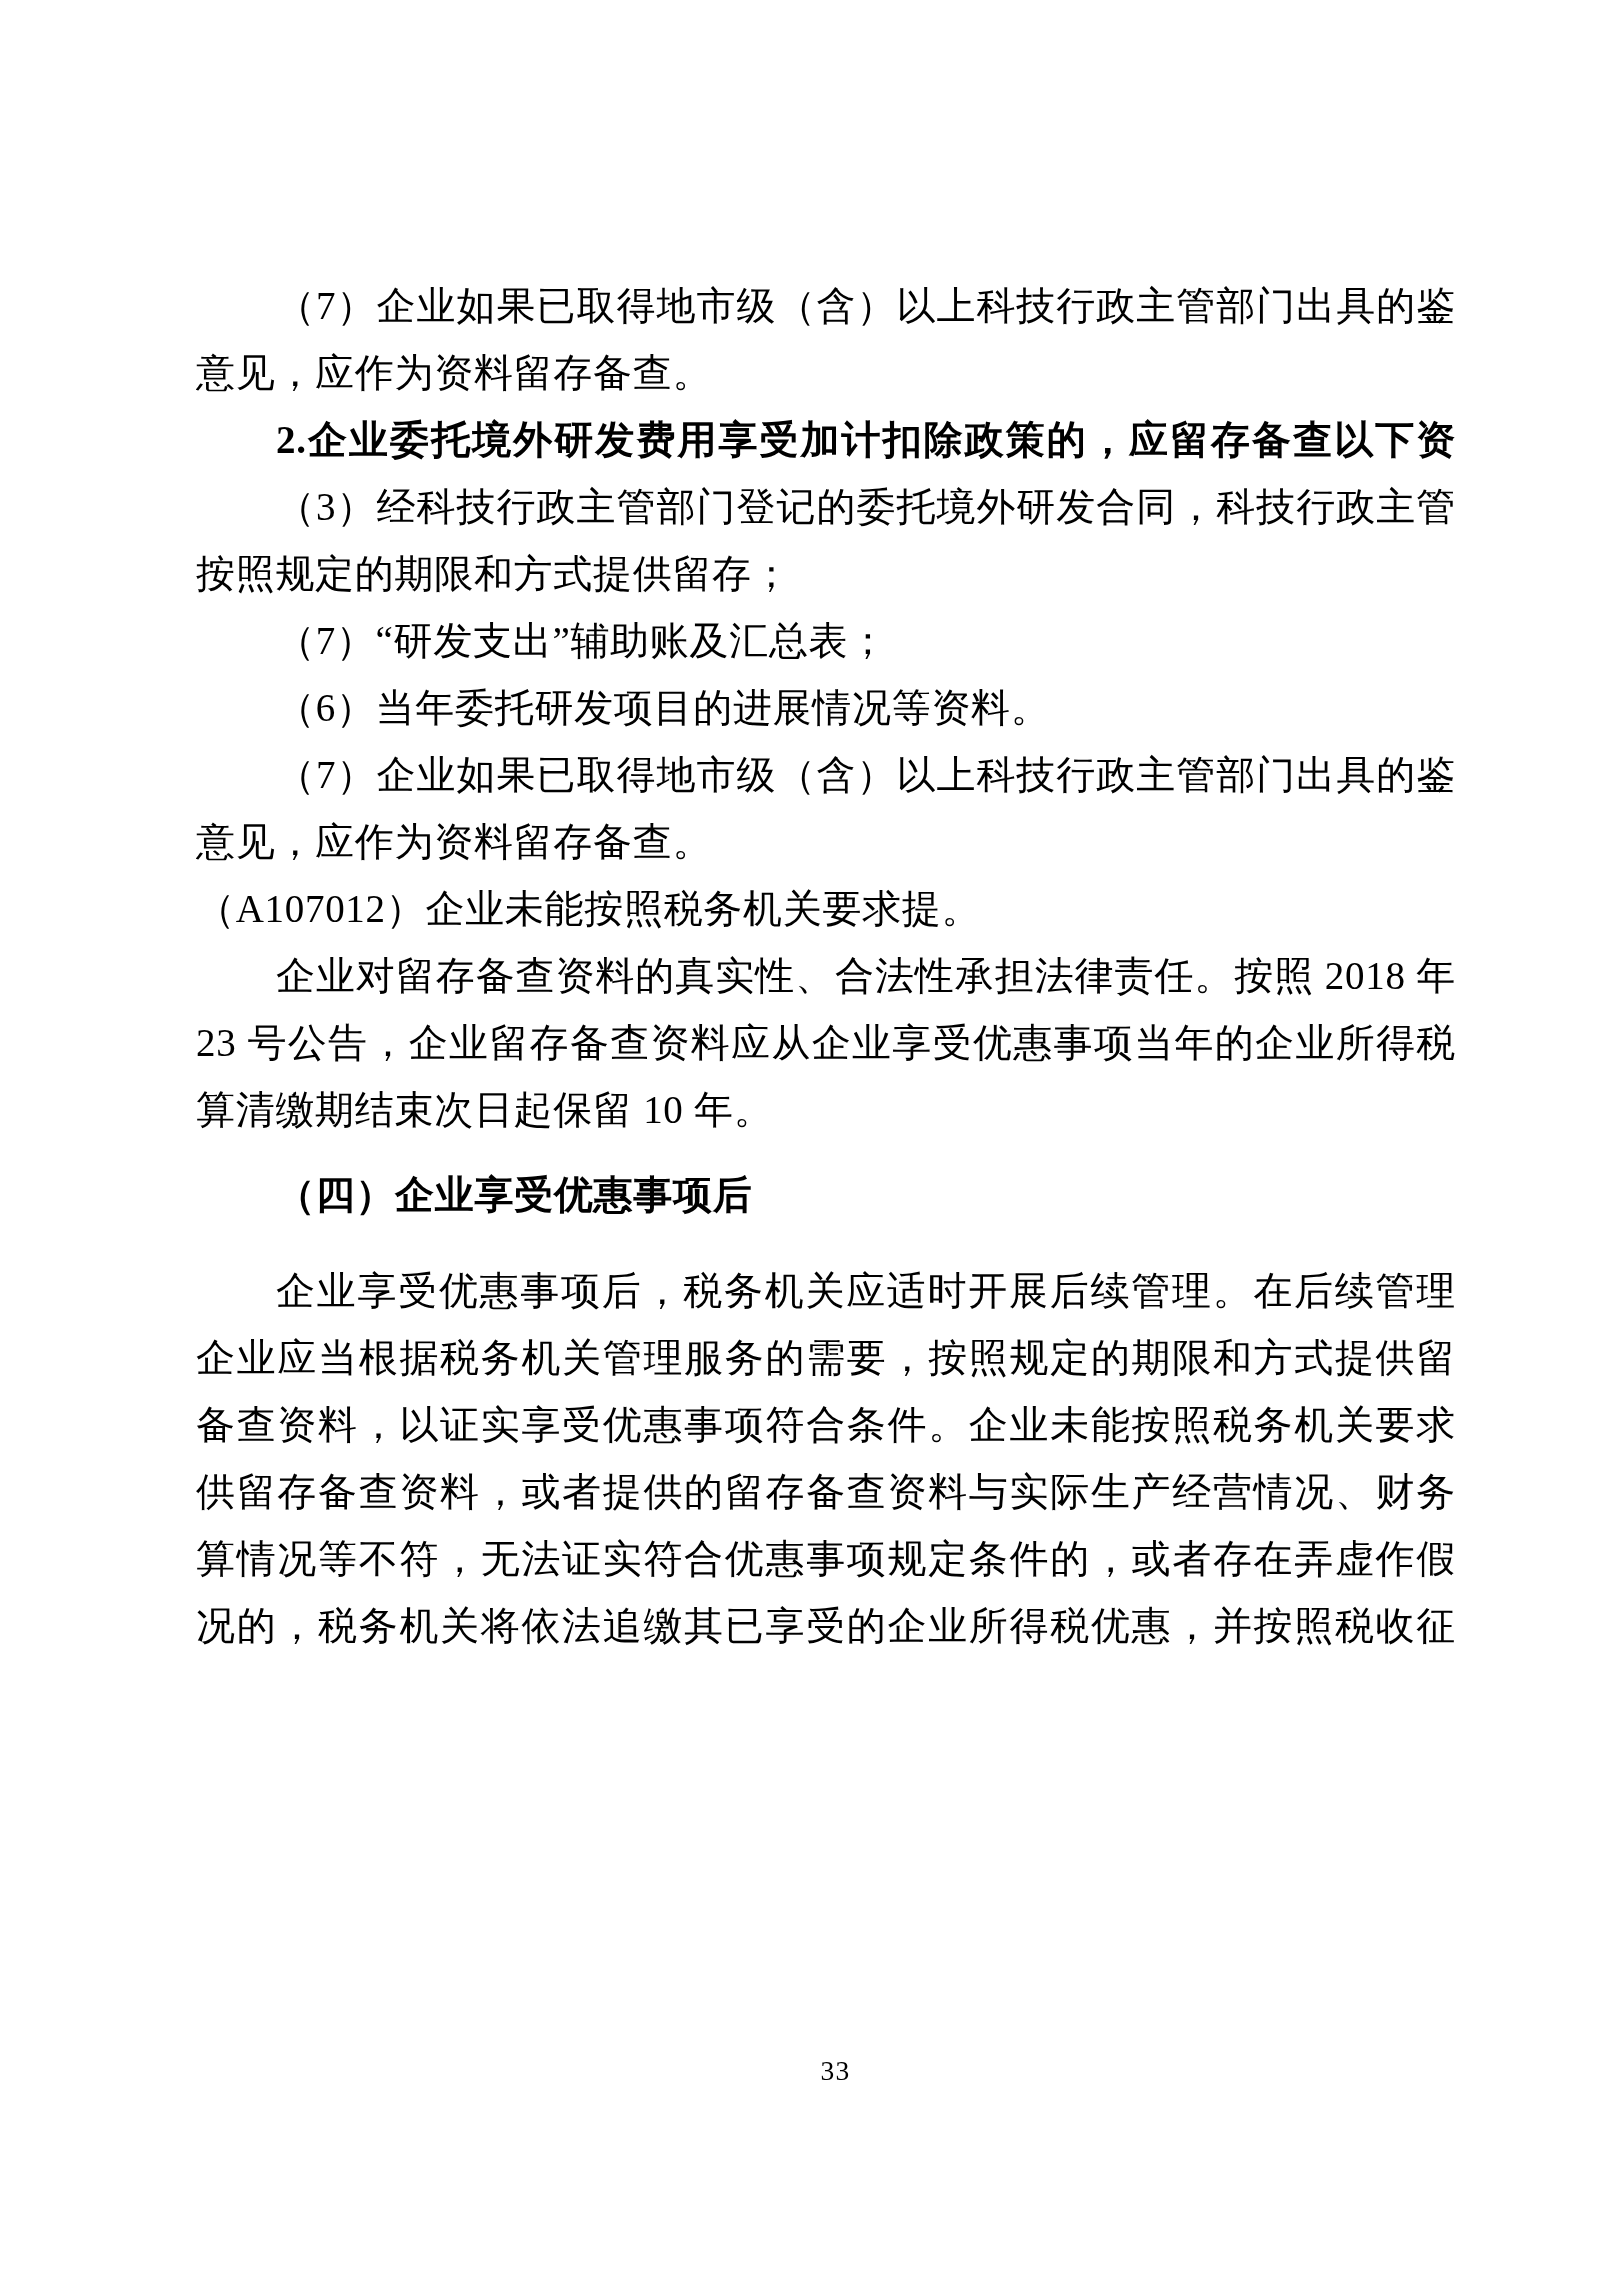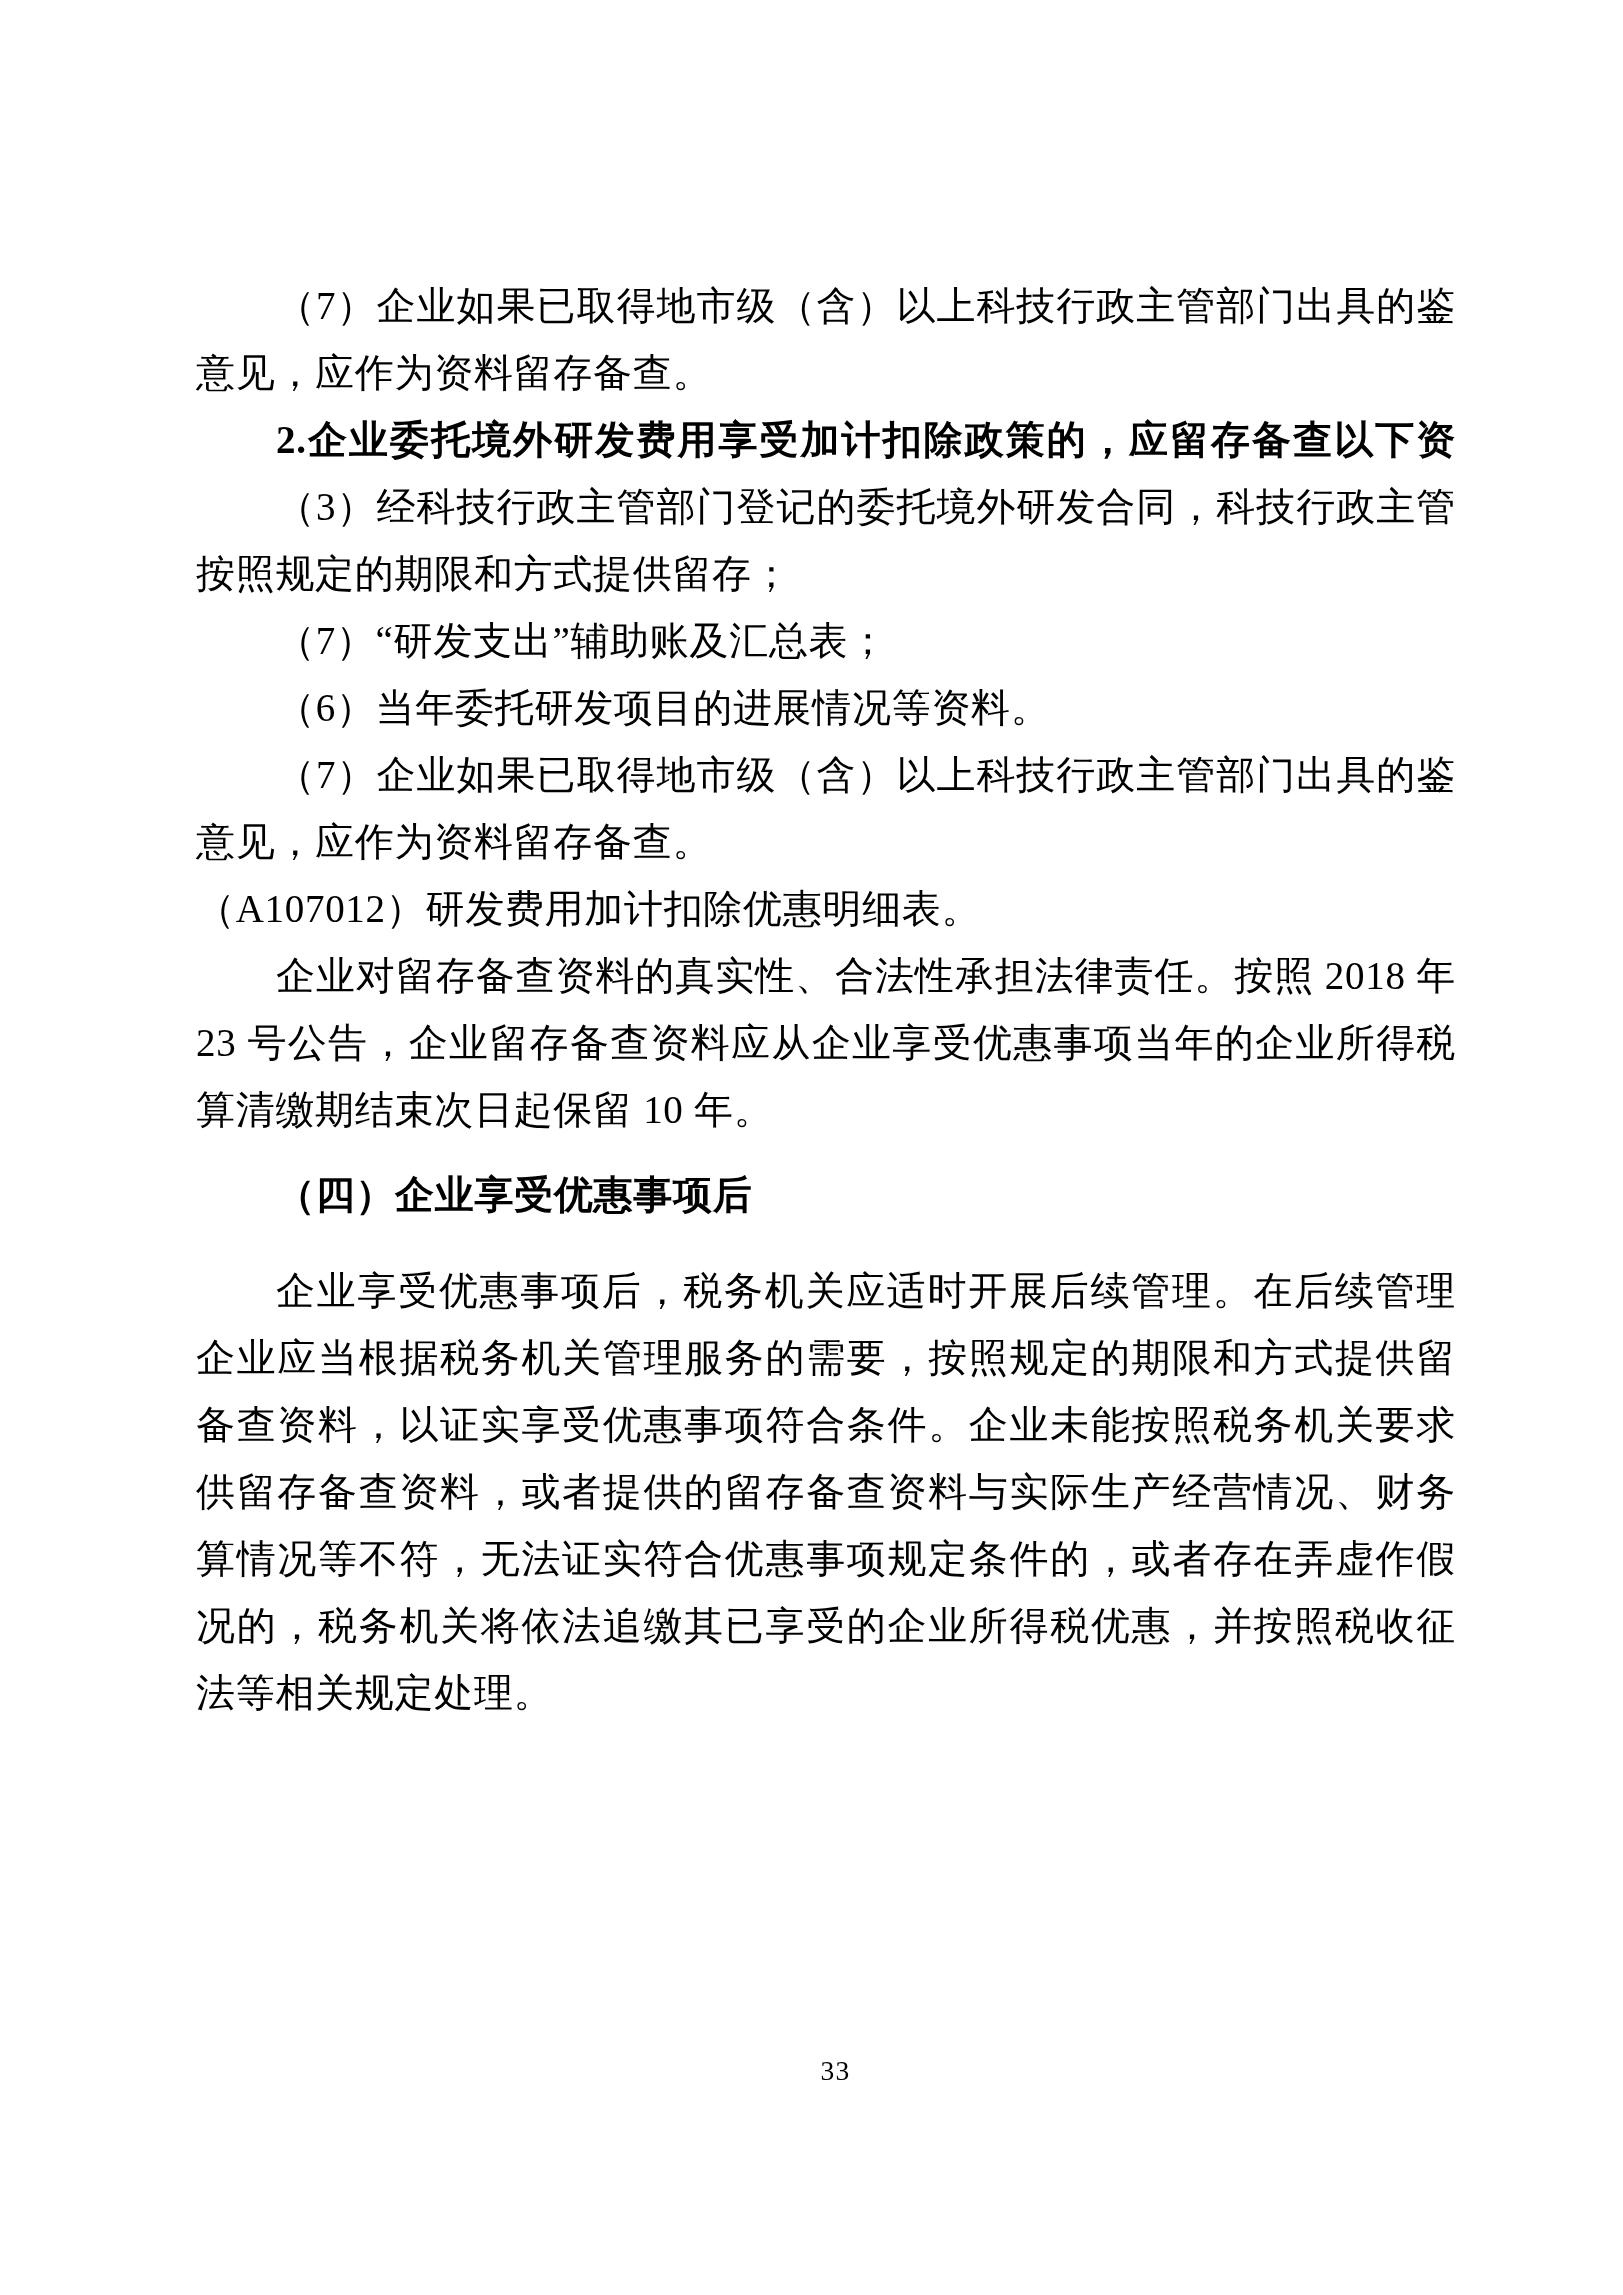--- a/index.html
+++ b/index.html
@@ -53,28 +53,27 @@
   <div class="content">
     <div class="line ind fill">（7）企业如果已取得地市级（含）以上科技行政主管部门出具的鉴定</div>
     <div class="line">意见，应作为资料留存备查。</div>
     <div class="line ind fill bold">2.企业委托境外研发费用享受加计扣除政策的，应留存备查以下资料：</div>
     <div class="line ind fill">（3）经科技行政主管部门登记的委托境外研发合同，科技行政主管部</div>
     <div class="line">按照规定的期限和方式提供留存；</div>
     <div class="line ind">（7）“研发支出”辅助账及汇总表；</div>
     <div class="line ind">（6）当年委托研发项目的进展情况等资料。</div>
     <div class="line ind fill">（7）企业如果已取得地市级（含）以上科技行政主管部门出具的鉴定</div>
     <div class="line">意见，应作为资料留存备查。</div>
-    <div class="line">（A107012）研发费用加计扣除优惠明细表。</div>
+    <div class="line">（A107012）企业未能按照税务机关要求提。</div>
     <div class="line ind fill">企业对留存备查资料的真实性、合法性承担法律责任。按照 2018 年第</div>
     <div class="line fill">23 号公告，企业留存备查资料应从企业享受优惠事项当年的企业所得税汇</div>
     <div class="line">算清缴期结束次日起保留 10 年。</div>
     <div class="line ind bold heading">（四）企业享受优惠事项后</div>
     <div class="line ind fill">企业享受优惠事项后，税务机关应适时开展后续管理。在后续管理时，</div>
     <div class="line fill">企业应当根据税务机关管理服务的需要，按照规定的期限和方式提供留存</div>
     <div class="line fill">备查资料，以证实享受优惠事项符合条件。企业未能按照税务机关要求提</div>
     <div class="line fill">供留存备查资料，或者提供的留存备查资料与实际生产经营情况、财务核</div>
     <div class="line fill">算情况等不符，无法证实符合优惠事项规定条件的，或者存在弄虚作假情</div>
     <div class="line fill">况的，税务机关将依法追缴其已享受的企业所得税优惠，并按照税收征管</div>
-    <div class="line">法等相关规定处理。</div>
   </div>
   <div class="pageno">33</div>
 </div>
 
 
 </body></html>

